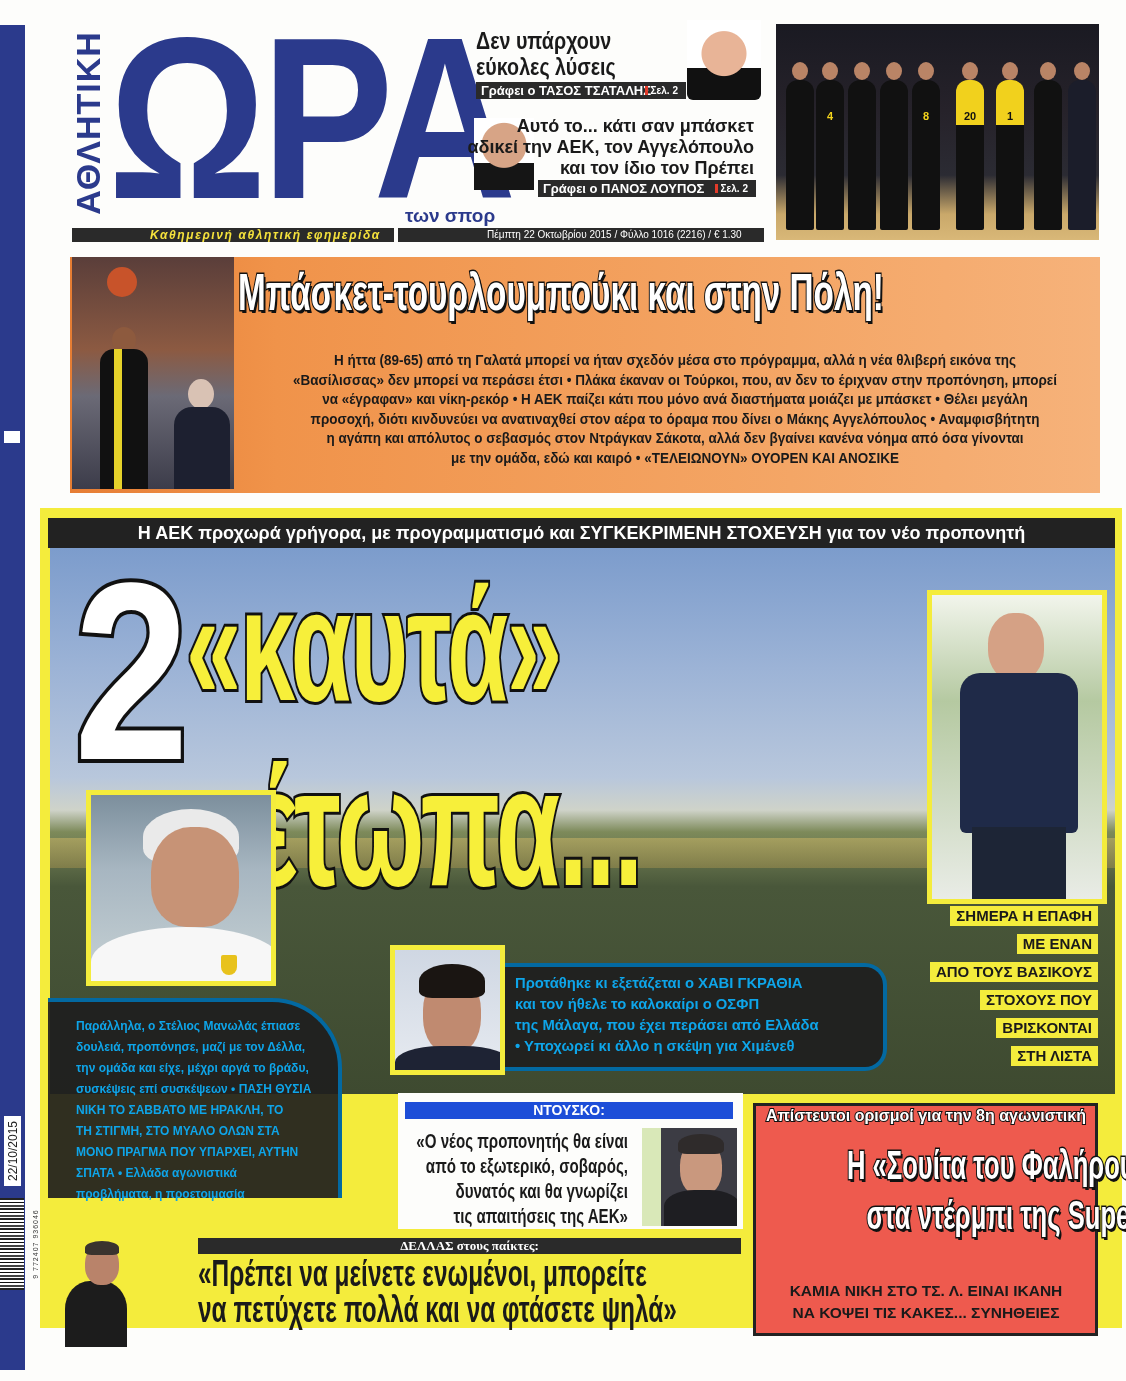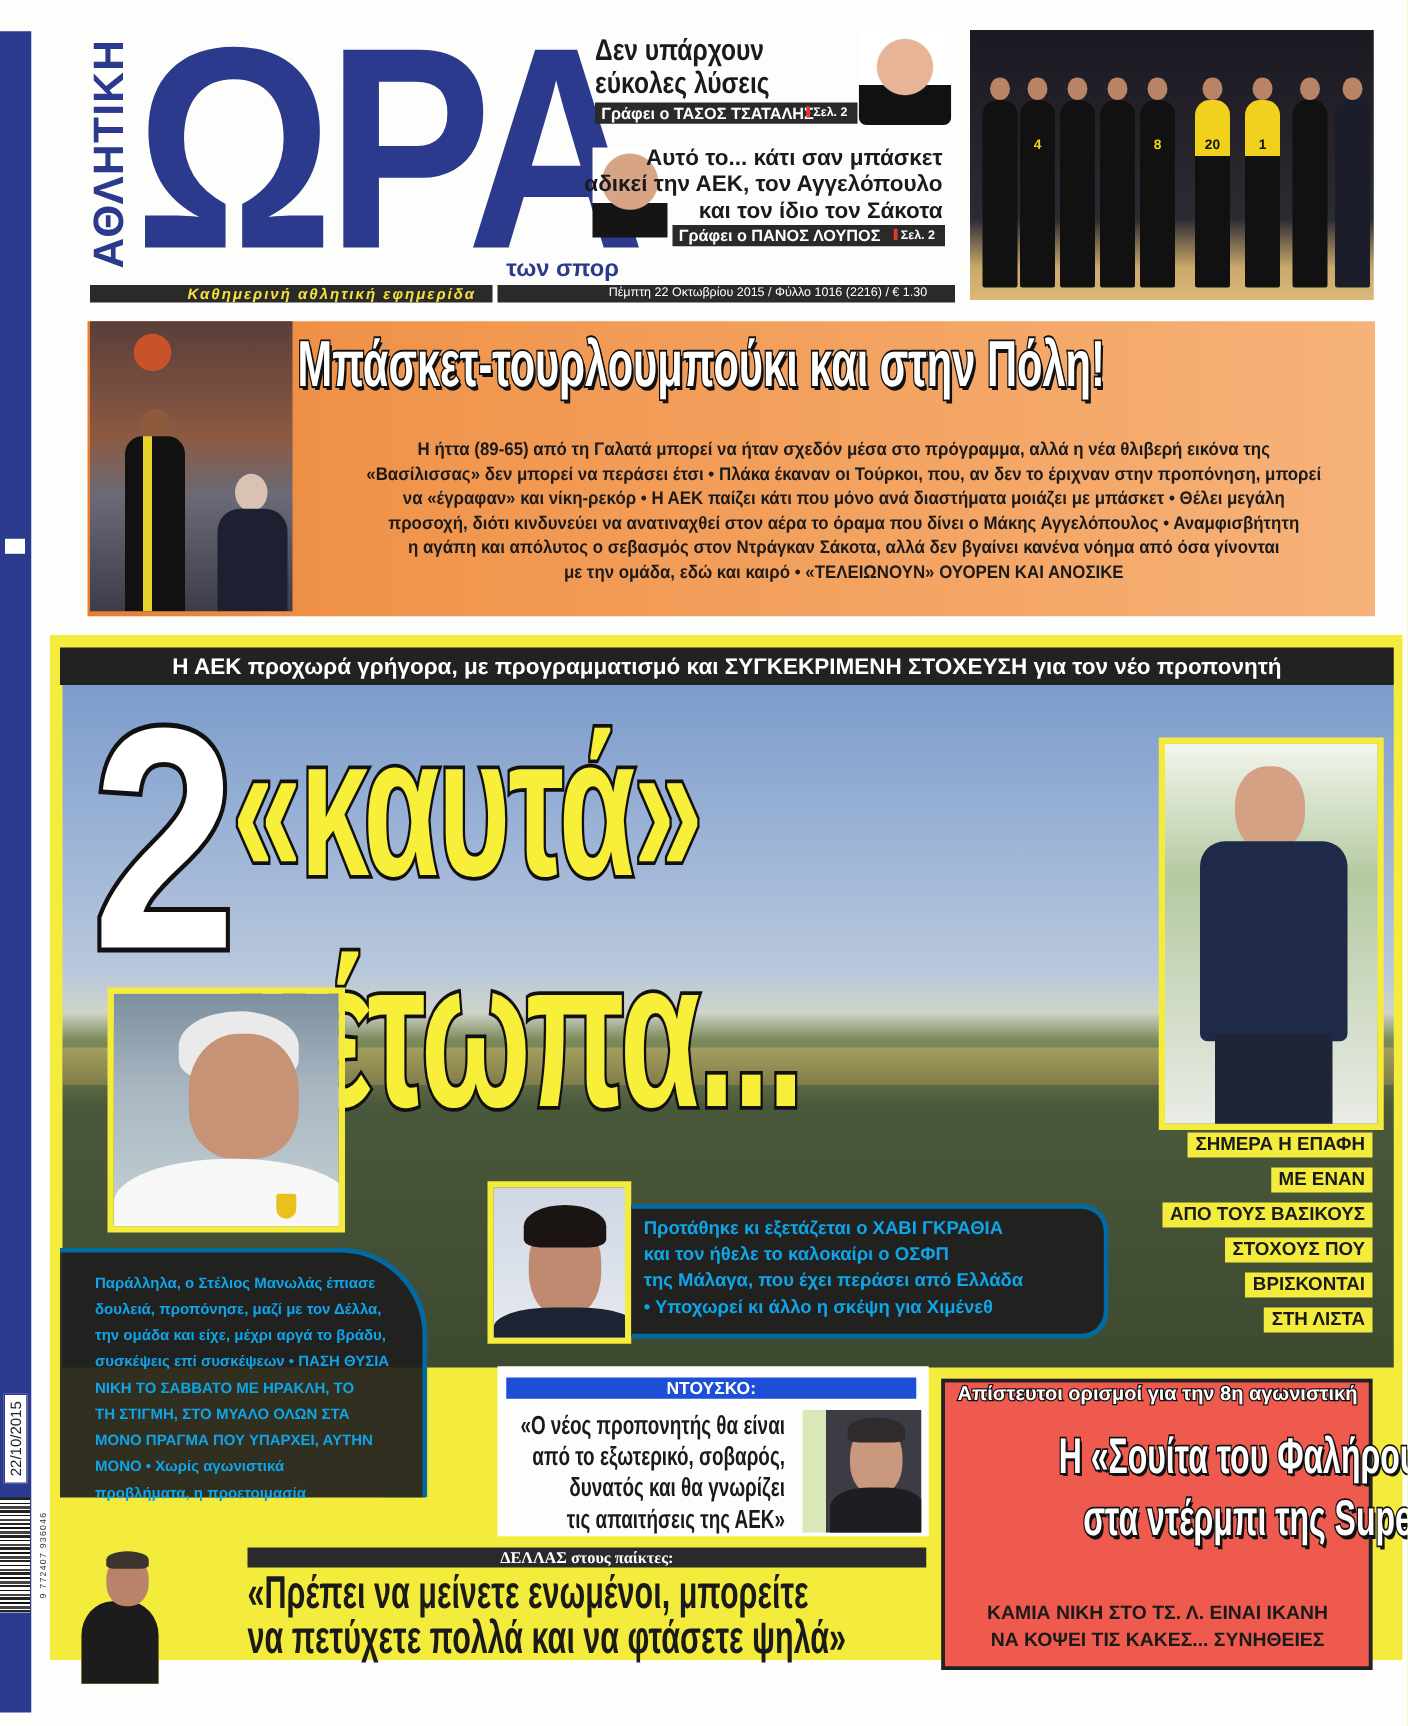--- a/index.html
+++ b/index.html
@@ -141,21 +141,21 @@
 <div class="head1"></div>
 <div class="byline byline1">
   <span>Γράφει ο ΤΑΣΟΣ ΤΣΑΤΑΛΗΣ</span>
   <span class="sel">Σελ. 2</span>
 </div>
 
 <div class="head2"></div>
 <div class="col2-title">
   <div>Αυτό το... κάτι σαν μπάσκετ</div>
   <div>αδικεί την ΑΕΚ, τον Αγγελόπουλο</div>
-  <div>και τον ίδιο τον Σάκοτα</div>
+  <div>και τον ίδιο τον Πρέπει</div>
 </div>
 <div class="byline byline2">
   <span>Γράφει ο ΠΑΝΟΣ ΛΟΥΠΟΣ</span>
   <span class="sel">Σελ. 2</span>
 </div>
 
 <div class="team-photo">
   <div class="player" style="left:10px"></div>
   <div class="player" style="left:40px">
       <span>4</span>
@@ -233,21 +233,21 @@
 </div>
 
 <div class="darkbox manolas-box">
   <div>Παράλληλα, ο Στέλιος Μανωλάς έπιασε</div>
   <div>δουλειά, προπόνησε, μαζί με τον Δέλλα,</div>
   <div>την ομάδα και είχε, μέχρι αργά το βράδυ,</div>
   <div>συσκέψεις επί συσκέψεων • ΠΑΣΗ ΘΥΣΙΑ</div>
   <div>ΝΙΚΗ ΤΟ ΣΑΒΒΑΤΟ ΜΕ ΗΡΑΚΛΗ, ΤΟ</div>
   <div>ΤΗ ΣΤΙΓΜΗ, ΣΤΟ ΜΥΑΛΟ ΟΛΩΝ ΣΤΑ</div>
   <div>ΜΟΝΟ ΠΡΑΓΜΑ ΠΟΥ ΥΠΑΡΧΕΙ, ΑΥΤΗΝ</div>
-  <div>ΜΟΝΟ • Χωρίς αγωνιστικά</div>
+  <div>ΣΠΑΤΑ • Ελλάδα αγωνιστικά</div>
   <div>προβλήματα, η προετοιμασία</div>
 </div>
 
 <div class="ntousko-panel"></div>
 <div class="ntousko-label">ΝΤΟΥΣΚΟ:</div>
 <div class="ntousko-quote">
   <div>«Ο νέος προπονητής θα είναι</div>
   <div>από το εξωτερικό, σοβαρός,</div>
   <div>δυνατός και θα γνωρίζει</div>
   <div>τις απαιτήσεις της ΑΕΚ»</div>

